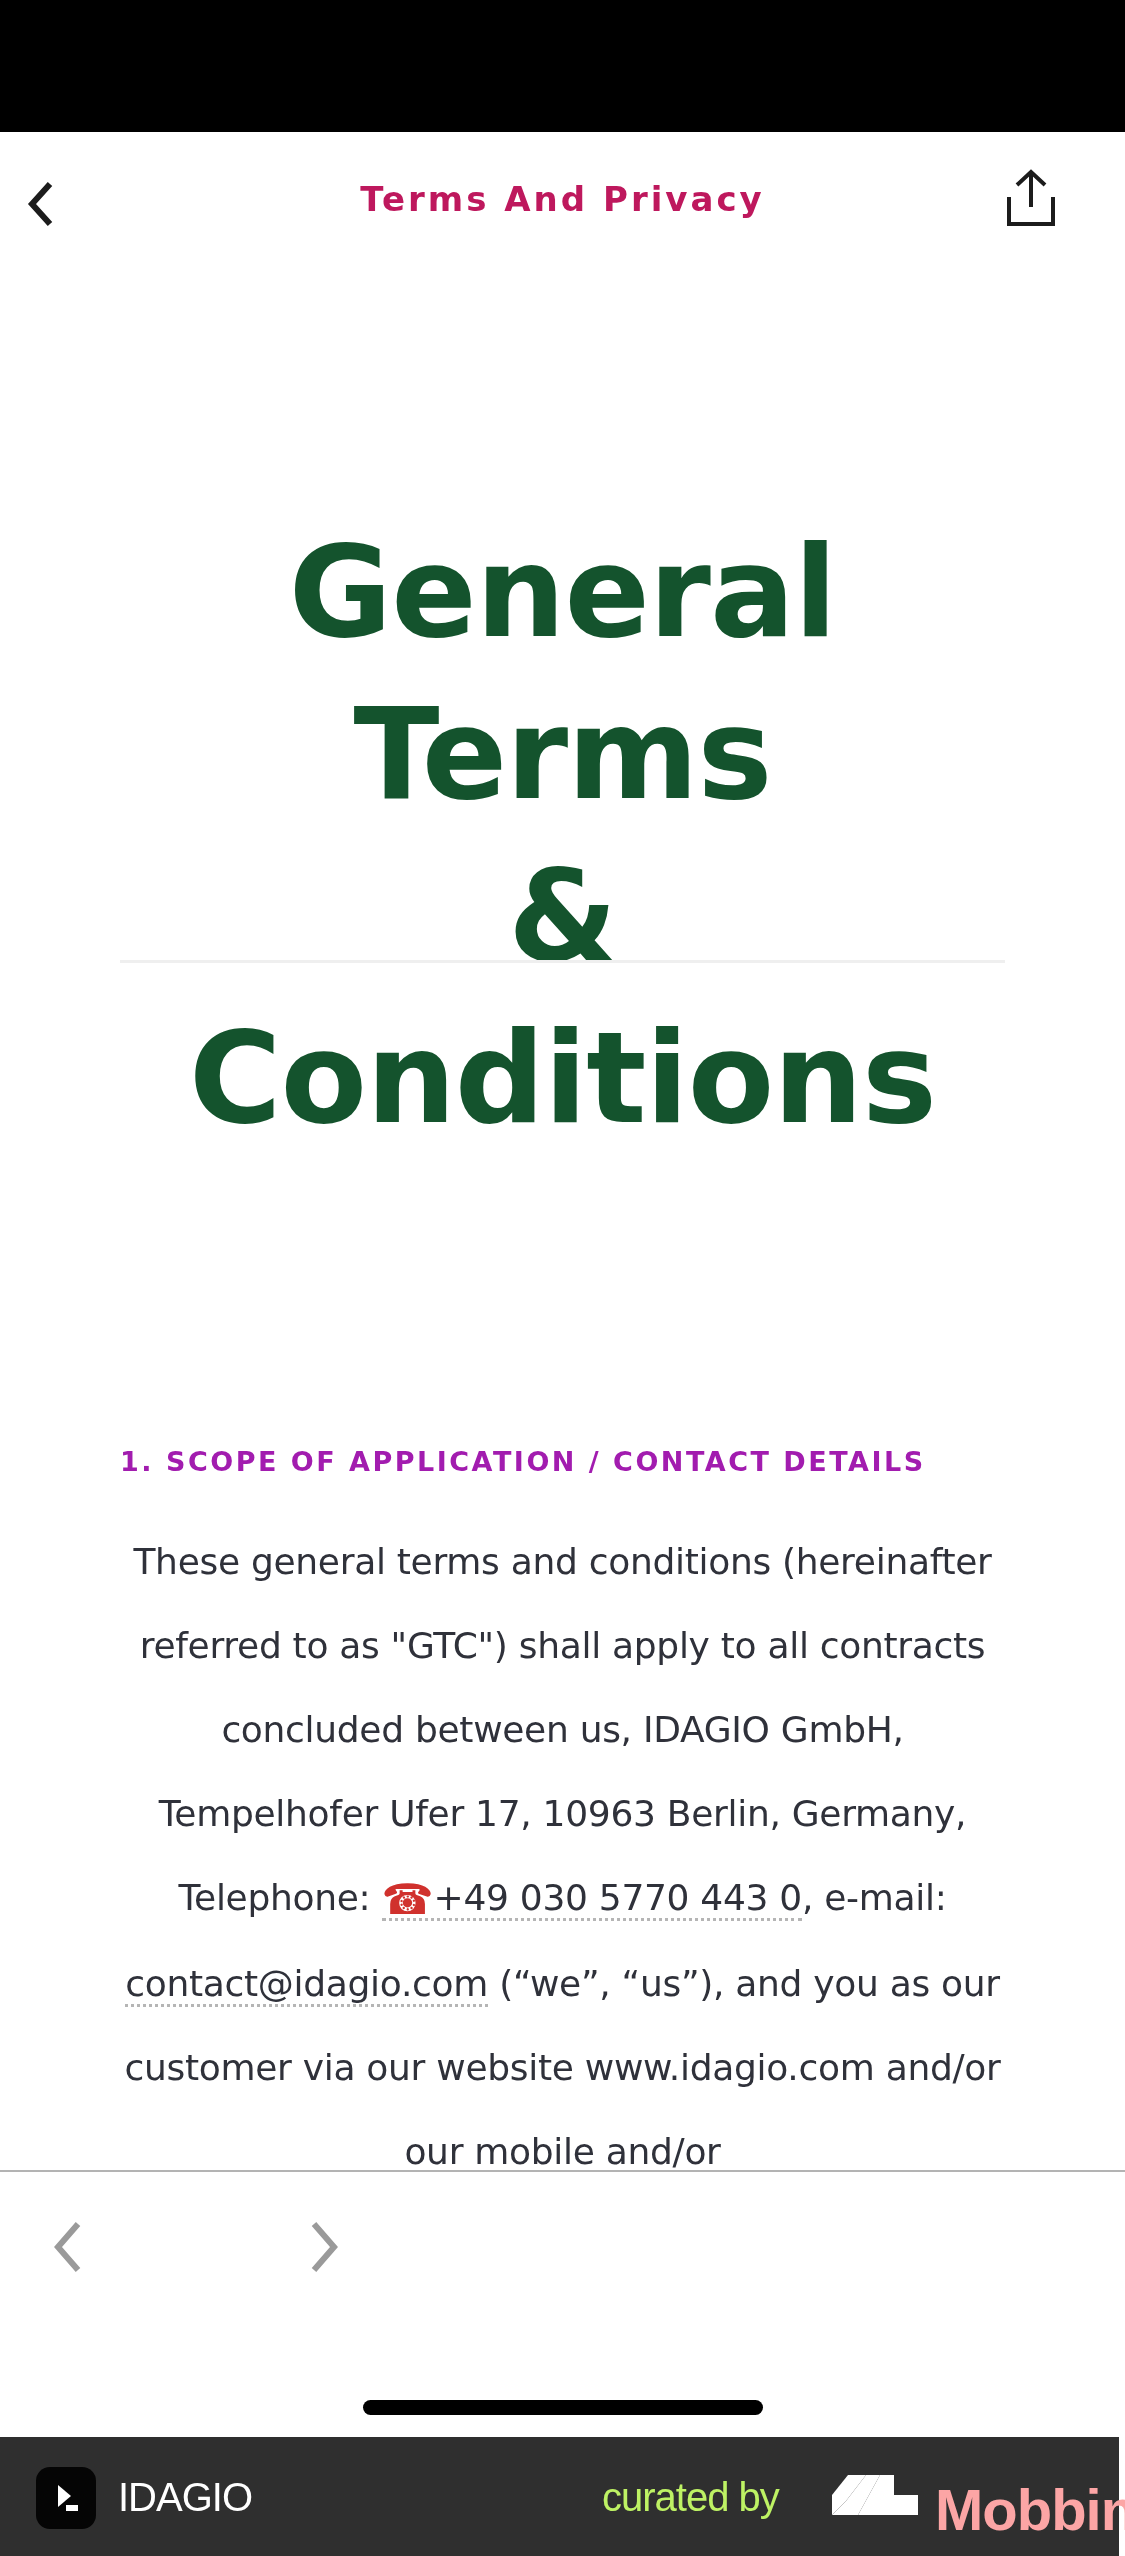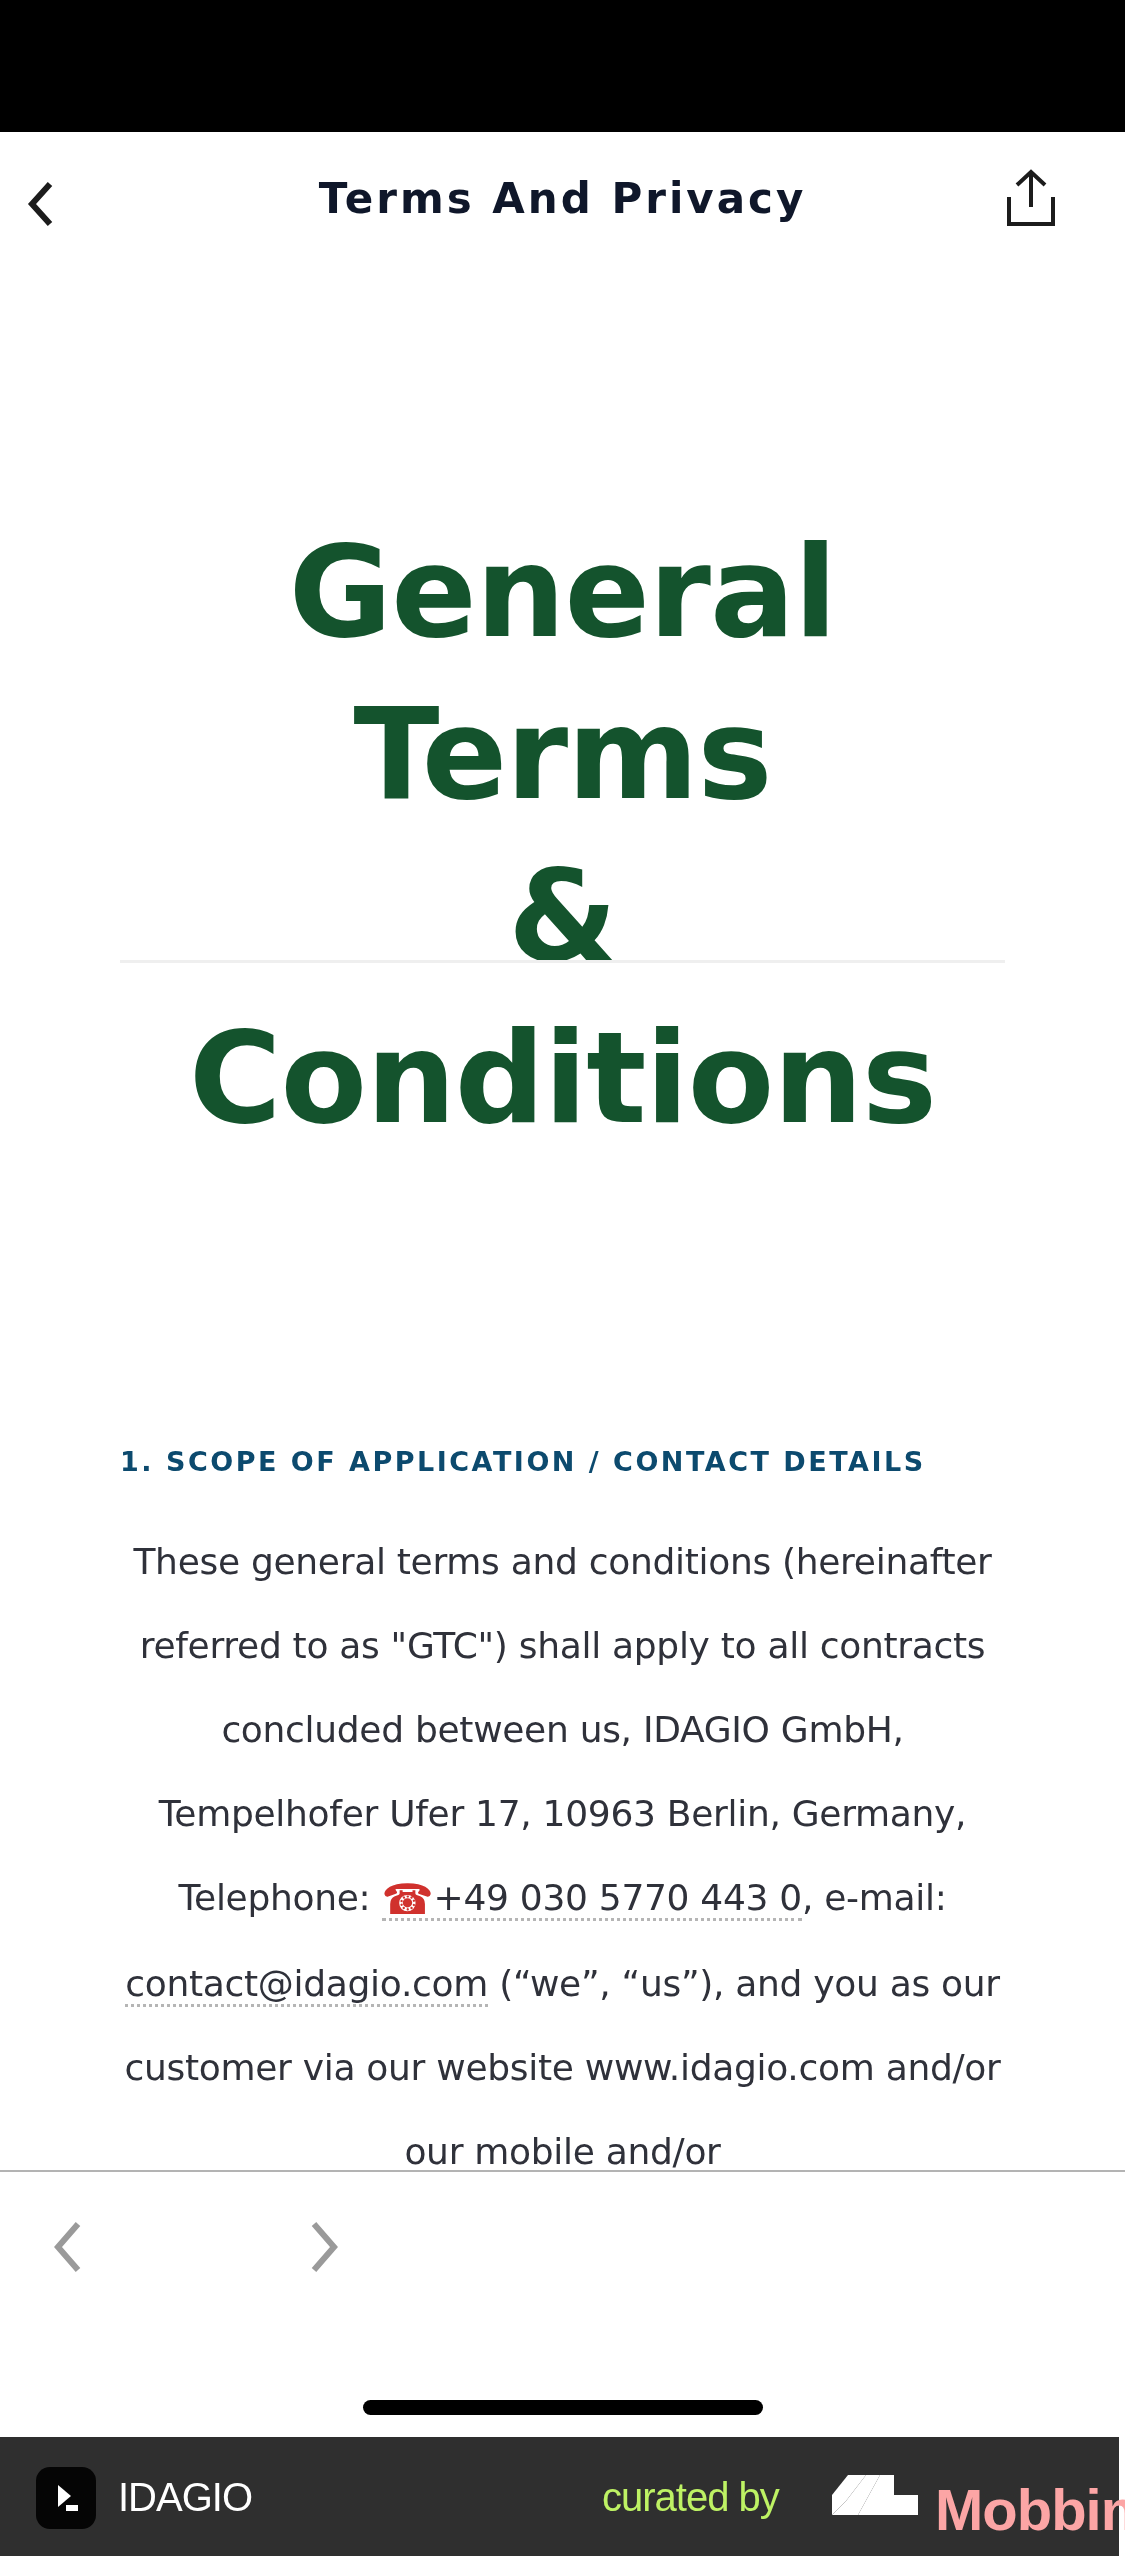--- a/index.html
+++ b/index.html
@@ -9,21 +9,21 @@
     font-family: "Liberation Sans", "DejaVu Sans", sans-serif;
     color: #2f313a;
   }
   .status-bar { position: absolute; left: 0; top: 0; width: 1125px; height: 132px; background: #000; }
 
   .nav-bar { position: absolute; left: 0; top: 132px; width: 1125px; height: 130px; background: #fff; }
   .nav-back { position: absolute; left: 14px; top: 40px; width: 52px; height: 64px; display:flex; align-items:center; justify-content:center; cursor:pointer; }
   .nav-title {
     position: absolute; left: 0; right: 0; top: 36px; text-align: center;
     font-family: "DejaVu Sans", sans-serif; font-weight: bold;
-    font-size: 42px; letter-spacing: 3px; color: #0f172a; line-height: 62px;
+    font-size: 34px; letter-spacing: 3px; color: #be185d; line-height: 62px;
   }
   .nav-share { position: absolute; left: 995px; top: 30px; width: 72px; height: 72px; display:flex; align-items:center; justify-content:center; cursor:pointer; }
 
   .content { position: absolute; left: 120px; top: 262px; width: 885px; height: 1908px; overflow: hidden; }
 
   .doc-heading {
     position: absolute; left: 0; top: 250px; width: 885px; text-align: center;
     font-family: "DejaVu Sans", sans-serif; font-weight: bold;
     font-size: 126px; line-height: 162px; letter-spacing: -1px; color: #14532d; margin: 0;
   }
@@ -33,21 +33,21 @@
     font-family: "DejaVu Sans", sans-serif; font-size: 36px; line-height: 84px;
     color: #2f313a; letter-spacing: -0.3px;
   }
   .effective { position: absolute; left: 0; top: 816px; width: 885px; font-style: italic; }
   .previous { position: absolute; left: 0; top: 900px; width: 885px; }
   .dotted { text-decoration: none; border-bottom: 3px dotted #b5b5b5; color: inherit; cursor: pointer; }
 
   .section-title {
     position: absolute; left: 0; top: 1180px; width: 885px;
     font-family: "DejaVu Sans", sans-serif; font-weight: bold; font-size: 27px;
-    letter-spacing: 2.5px; color: #0c4a6e; line-height: 40px;
+    letter-spacing: 2.5px; color: #a21caf; line-height: 40px;
   }
   .para { position: absolute; left: 0; top: 1258px; width: 885px; text-align: center; }
   .phone-icon { font-size: 42px; color: #d0312d; vertical-align: -4px; }
 
   .toolbar { position: absolute; left: 0; top: 2170px; width: 1125px; height: 267px; background: #fff; border-top: 2px solid #b3b3b3; }
   .tb-btn { position: absolute; top: 40px; width: 70px; height: 70px; display:flex; align-items:center; justify-content:center; cursor:pointer; }
   .tb-back { left: 32px; }
   .tb-forward { left: 290px; }
   .home-indicator { position: absolute; left: 363px; top: 228px; width: 400px; height: 15px; border-radius: 8px; background: #000; }
 

